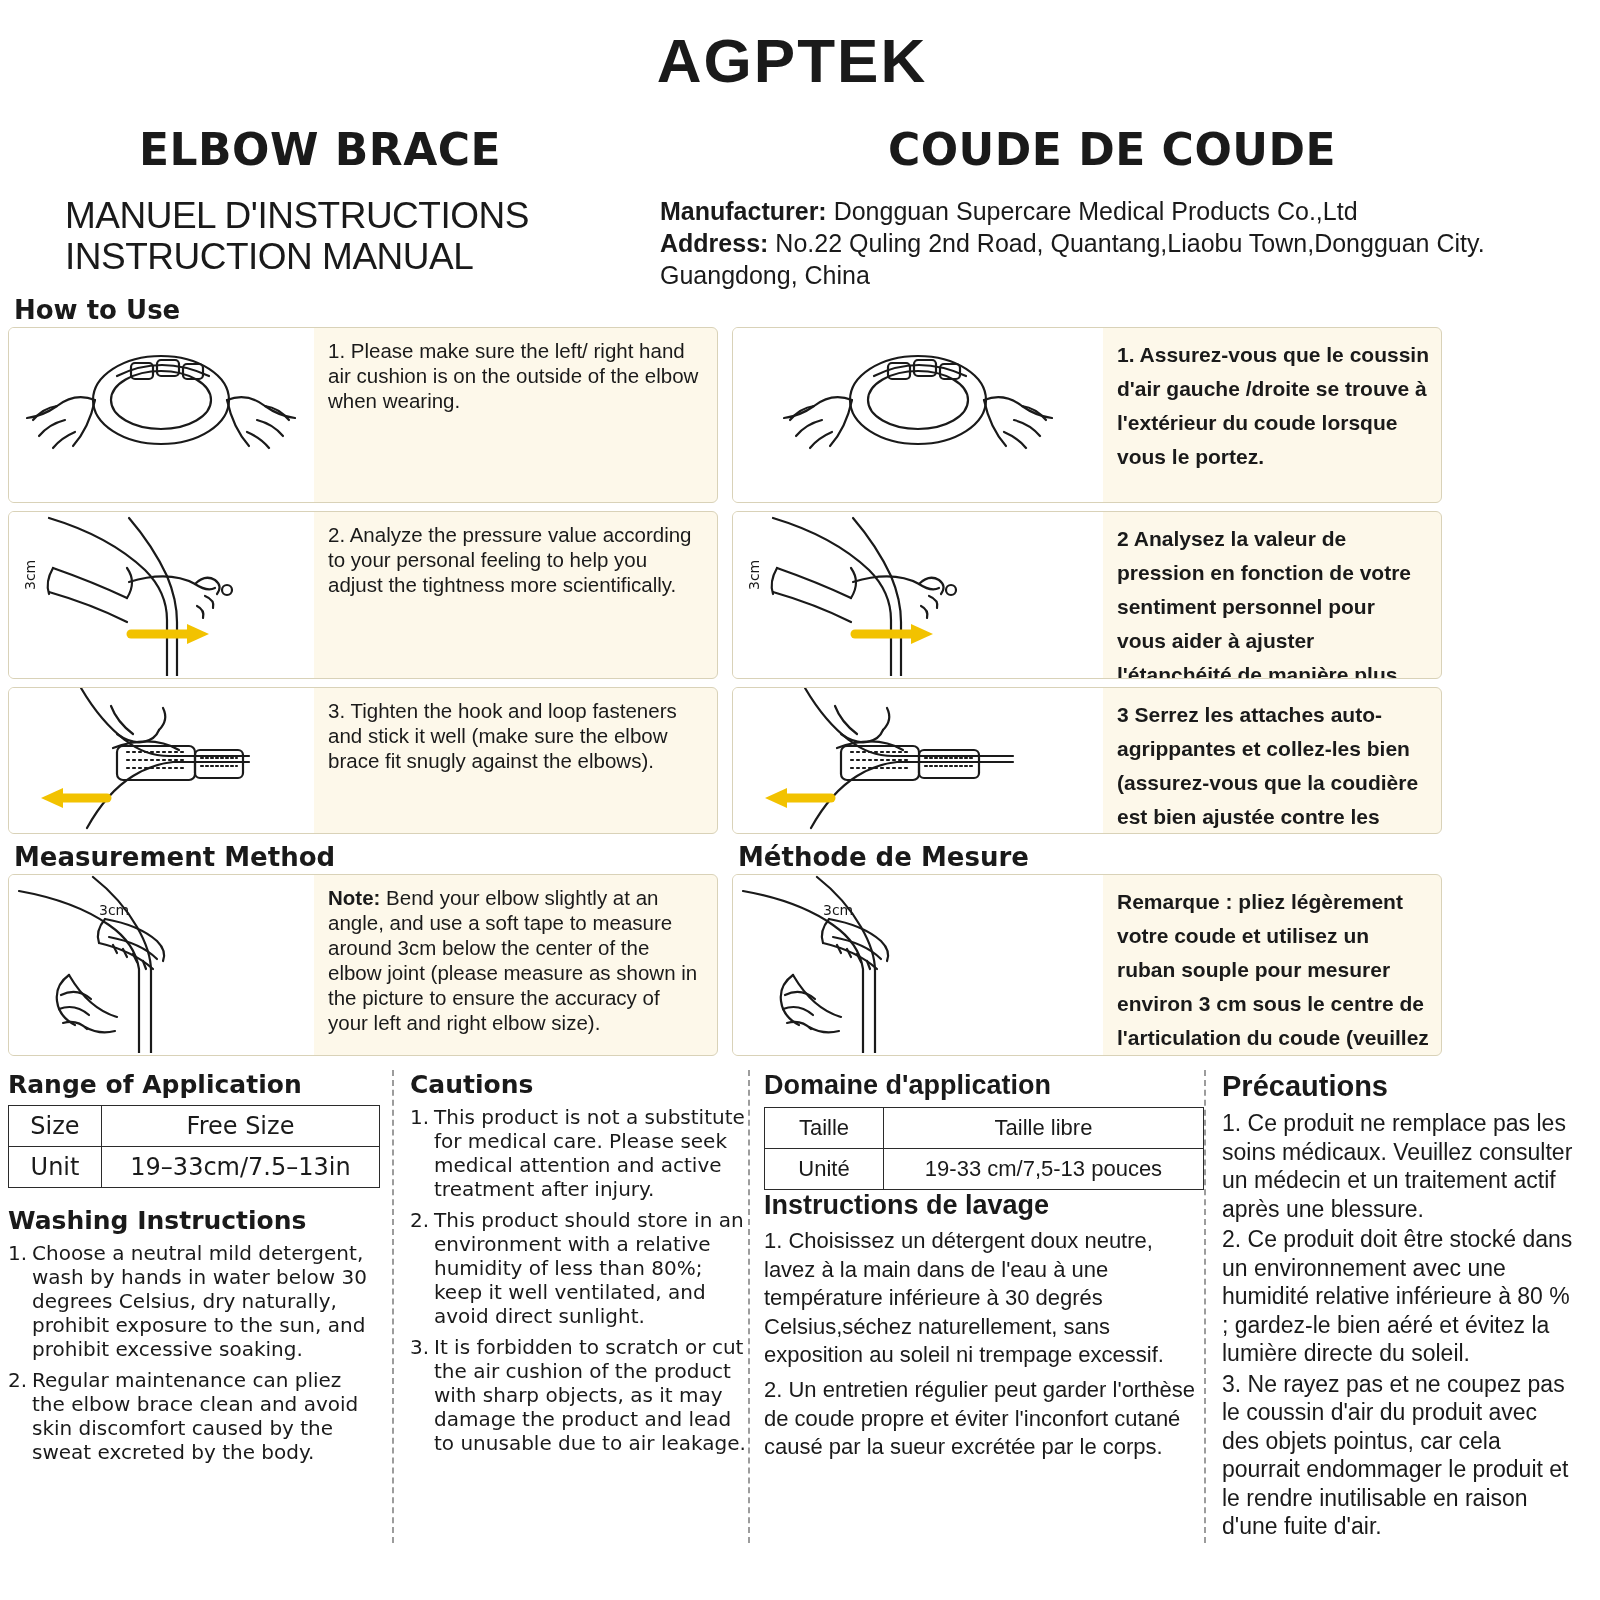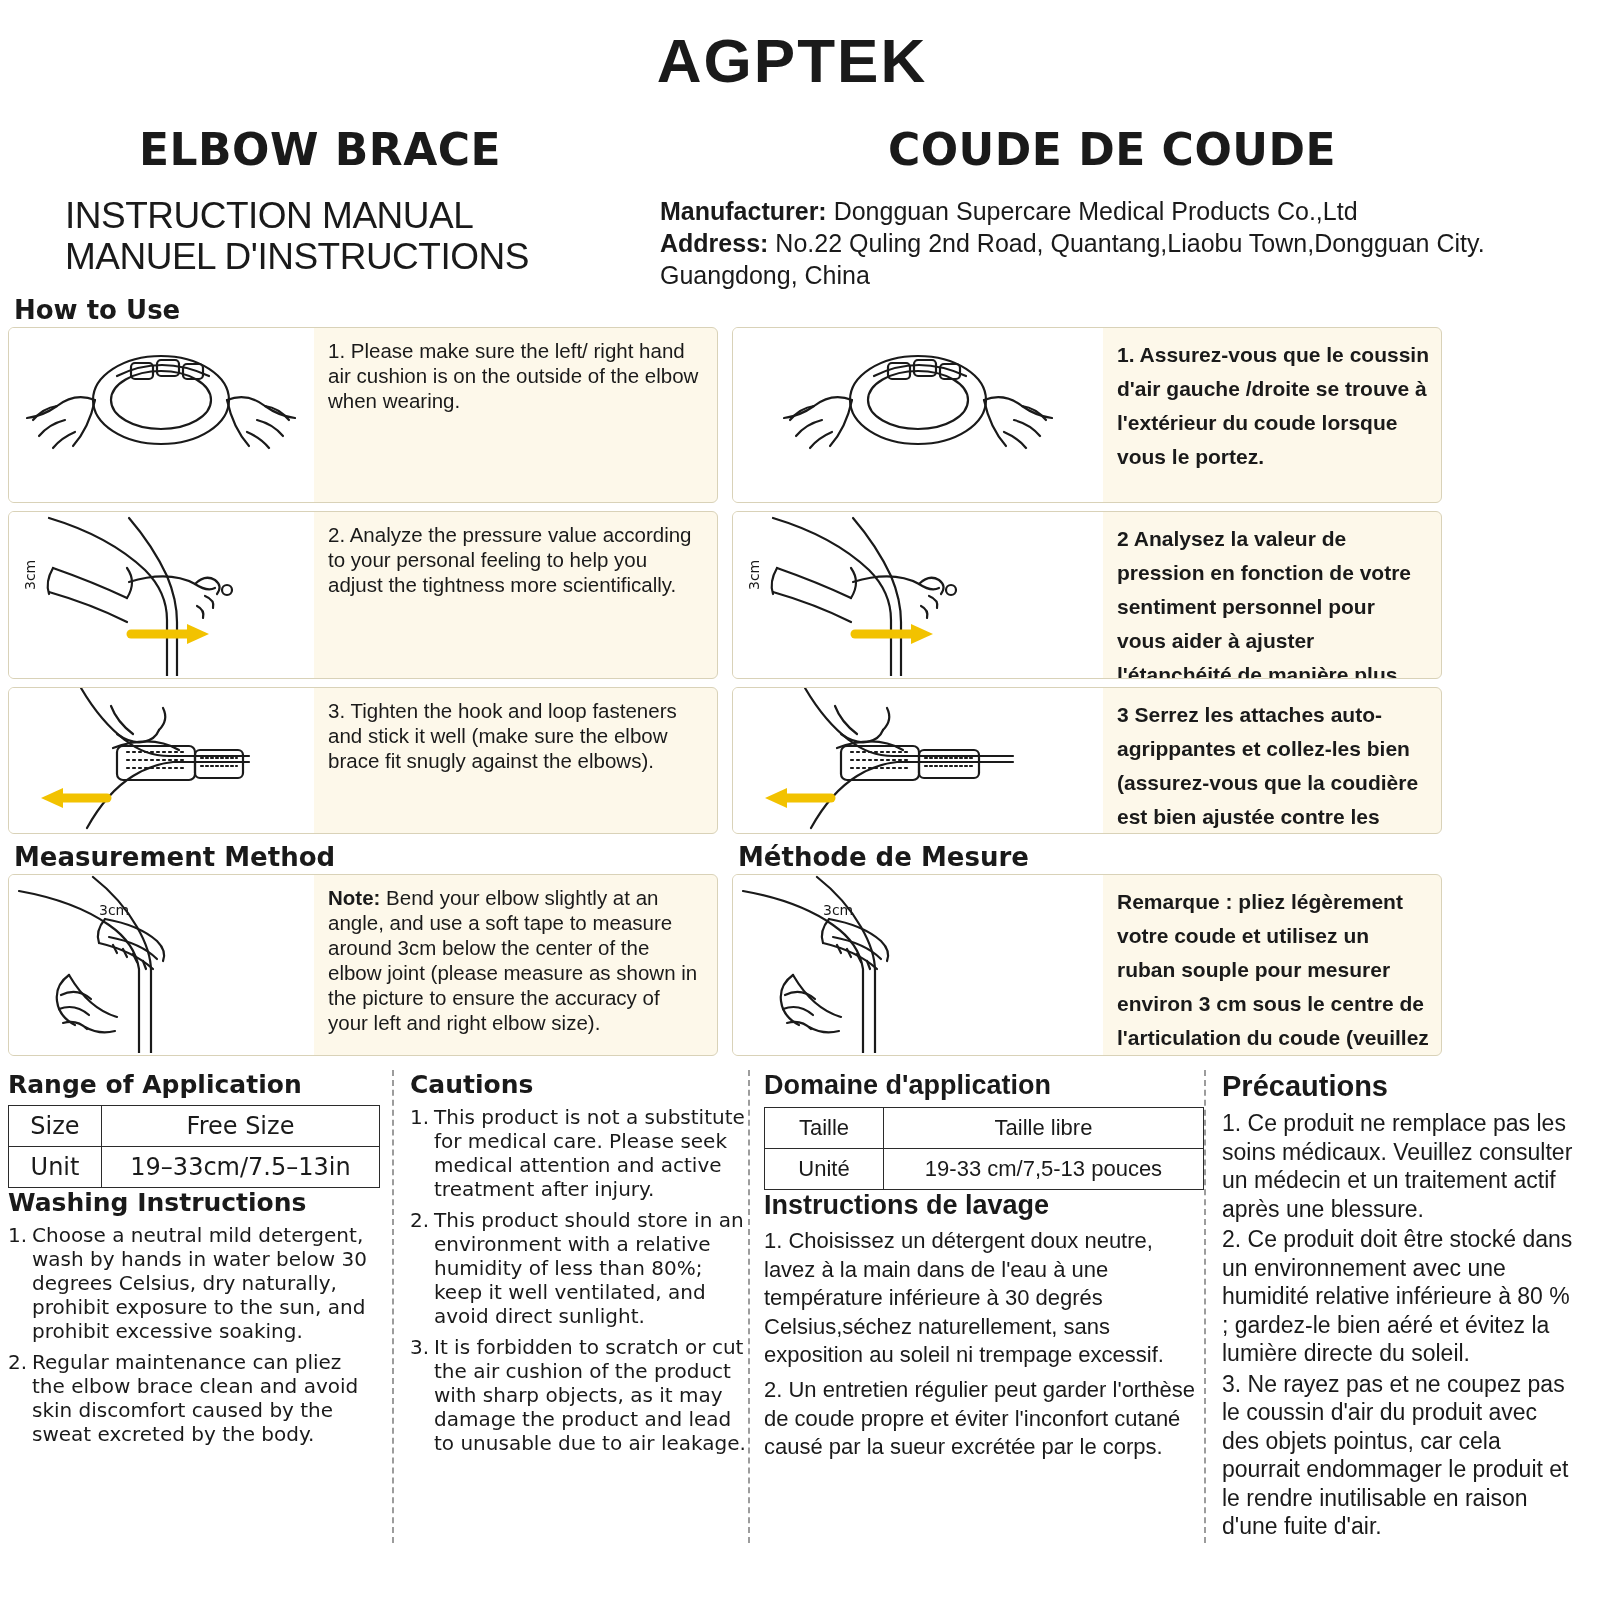--- a/index.html
+++ b/index.html
@@ -210,22 +210,22 @@
     <span>AGPTEK</span>
   </div>
 
   <div class="titles">
     <div class="title-en">ELBOW BRACE</div>
     <div class="title-fr">COUDE DE COUDE</div>
   </div>
 
   <div class="head-row">
     <div class="head-left">
+      <div class="manual-line">MANUEL D'INSTRUCTIONS</div>
       <div class="manual-line">INSTRUCTION MANUAL</div>
-      <div class="manual-line">MANUEL D'INSTRUCTIONS</div>
     </div>
     <div class="head-right">
       <div class="mfg">
         <b>Manufacturer:</b>
         <span>Dongguan Supercare Medical Products Co.,Ltd</span>
       </div>
       <div class="mfg">
         <b>Address:</b>
         <span>No.22 Quling 2nd Road, Quantang,Liaobu Town,Dongguan City. Guangdong, China</span>
       </div>
@@ -465,21 +465,21 @@
           <td class="lbl">Size</td>
           <td>Free Size</td>
         </tr>
         <tr>
           <td class="lbl">Unit</td>
           <td>19–33cm/7.5–13in</td>
         </tr>
       </tbody>
         </table>
 
-      <div class="b-head" style="">Washing Instructions</div>
+      <div class="b-head" style="margin-top:18px;">Washing Instructions</div>
       <ol class="lst">
         <li>
           <span class="num">1.</span>
           <span class="bodytxt">Choose a neutral mild detergent, wash by hands in water below 30 degrees Celsius, dry naturally, prohibit exposure to the sun, and prohibit excessive soaking.</span>
         </li>
         <li>
           <span class="num">2.</span>
           <span class="bodytxt">Regular maintenance can pliez the elbow brace clean and avoid skin discomfort caused by the sweat excreted by the body.</span>
         </li>
       </ol>

